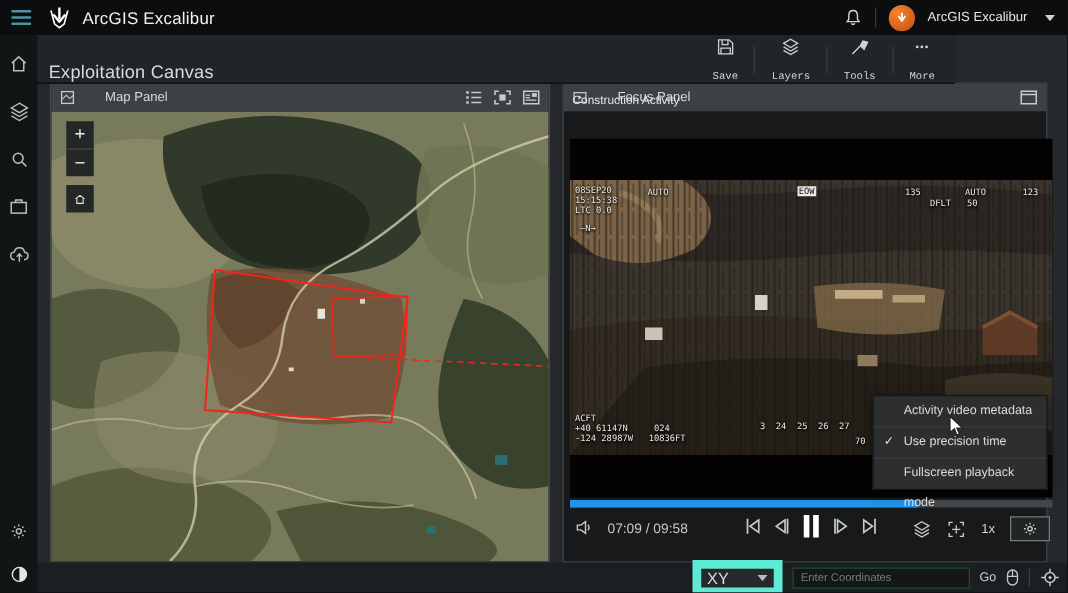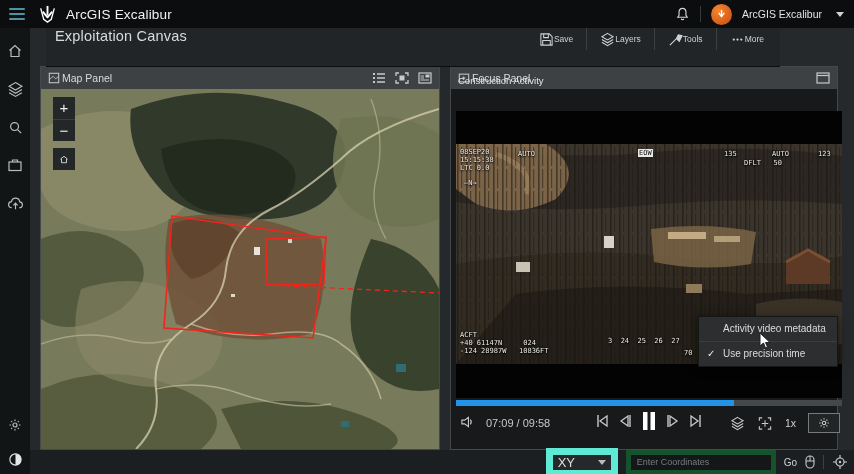--- a/index.html
+++ b/index.html
@@ -16,34 +16,34 @@
   .app-title{margin-left:9px;color:#f2f2f2;font-size:13.5px;letter-spacing:.2px;}
   .top-right{margin-left:auto;display:flex;align-items:center;gap:10px;padding-right:10px;}
   .tdiv{width:1px;height:16px;background:#34393b;}
   .acct-badge{width:21px;height:21px;border-radius:50%;background:radial-gradient(circle at 35% 30%,#f5852e,#c64d10);
               display:flex;align-items:center;justify-content:center;}
   .acct-label{color:#e3e4e5;font-size:10.5px;}
   .caret{width:0;height:0;border-left:4px solid transparent;border-right:4px solid transparent;border-top:5px solid #cfd2d3;margin-left:4px;}
 
   
   .subheader{position:absolute;left:30px;top:28px;width:734px;height:38px;background:#212527;
-             border-bottom:1px solid #0c0d0e;display:flex;align-items:flex-start;z-index:20;margin-left:16px;}
+             border-bottom:1px solid #0c0d0e;display:flex;align-items:flex-end;z-index:20;}
   .page-title{margin-left:9px;color:#d9dbdc;font-size:14.5px;letter-spacing:.2px;}
   .actions{margin-left:auto;display:flex;align-items:center;gap:7px;padding-right:10px;}
-  .tool-btn{background:none;border:none;display:flex;flex-direction:row;align-items:center;gap:0;
-            color:#ced2d3;font-size:8.5px;font-family:Liberation Sans, sans-serif;cursor:pointer;padding:0 6px;}
+  .tool-btn{background:none;border:none;display:flex;flex-direction:column;align-items:center;gap:11px;
+            color:#ced2d3;font-size:8.5px;font-family:Liberation Mono, monospace;cursor:pointer;padding:0 6px;}
   .vdiv{width:1px;height:22px;background:#3a4043;}
 
   
   .rail{position:absolute;left:0;top:28px;width:30px;height:446px;background:#121516;z-index:25;}
   .rail-btn{position:absolute;left:0;width:30px;height:30px;display:flex;align-items:center;justify-content:center;cursor:pointer;}
 
   
   .panel{position:absolute;top:66px;height:384px;border:1px solid #45494b;background:#17191a;box-sizing:border-box;}
-  .panel-hd{height:22px;background:#3d4143;display:flex;align-items:center;gap:2px;padding:0 7px;}
+  .panel-hd{height:22px;background:#3d4143;display:flex;align-items:center;gap:24px;padding:0 7px;}
   .panel-hd .ttl{color:#d8dadb;font-size:10.5px;}
   .hd-icons{margin-left:auto;display:flex;align-items:center;gap:9px;}
   .hd-icons .ic{cursor:pointer;}
 
   
   .map-body{position:relative;width:398px;height:360px;overflow:hidden;}
   .zoomctl{position:absolute;left:12px;top:8px;z-index:5;}
   .zbtn{width:22px;height:22px;background:#242728;color:#efefef;border:none;font-size:15px;line-height:20px;
         display:block;cursor:pointer;font-family:inherit;padding:0;}
   .zbtn+.zbtn{border-top:1px solid #3a3d3e;}
@@ -76,21 +76,21 @@
 
   .cursor{position:absolute;left:758px;top:332px;z-index:50;pointer-events:none;}
 
   
   .statusbar{position:absolute;left:30px;top:450px;width:824px;height:24px;background:#1c1f21;
              display:flex;align-items:center;justify-content:flex-end;gap:8px;padding-right:6px;box-sizing:border-box;z-index:20;}
   .coord-select{display:flex;align-items:center;justify-content:space-between;width:48px;height:15px;
                 border:7px solid #5eead4;background:#26292b;color:#dcdedf;font-size:13px;font-weight:normal;
                 padding:0 5px;cursor:pointer;}
   .coord-select .caret{border-top-color:#b9bcbd;margin:0;}
-  .coord-input{width:128px;height:15px;background:#141617;border:5px solid #14532d;color:#c5c8c9;
+  .coord-input{width:128px;height:15px;background:#141617;border:1px solid #14532d;color:#c5c8c9;
                font-size:9px;font-family:inherit;padding:0 6px;}
   .coord-input::placeholder{color:#777d80;}
   .go-btn{background:none;border:none;color:#cfd2d3;font-size:10px;font-family:inherit;cursor:pointer;padding:0;}
   .sdiv{width:1px;height:14px;background:#3a4043;}
 </style>
 </head>
 <body>
 
 <div class="stage">
 
@@ -415,20 +415,24 @@
 
   <div class="ctxmenu">
     <div class="ctxitem">
       <span class="chk"></span>
       <span>Activity video metadata</span>
     </div>
     <div class="ctxitem">
       <span class="chk">✓</span>
       <span>Use precision time</span>
     </div>
+    <div class="ctxitem">
+      <span class="chk"></span>
+      <span>Fullscreen playback mode</span>
+    </div>
   </div>
 
   <svg class="cursor" width="14" height="18" viewBox="0 0 14 18">
     <path d="M2 1 L2 14 L5.5 11 L7.5 16 L9.5 15 L7.5 10.5 L12 10.5 Z" fill="#fff" stroke="#222" stroke-width="1"></path>
   </svg>
 
   <div class="statusbar">
     <div class="coord-select">
       <span>XY</span>
       <span class="caret"></span>

